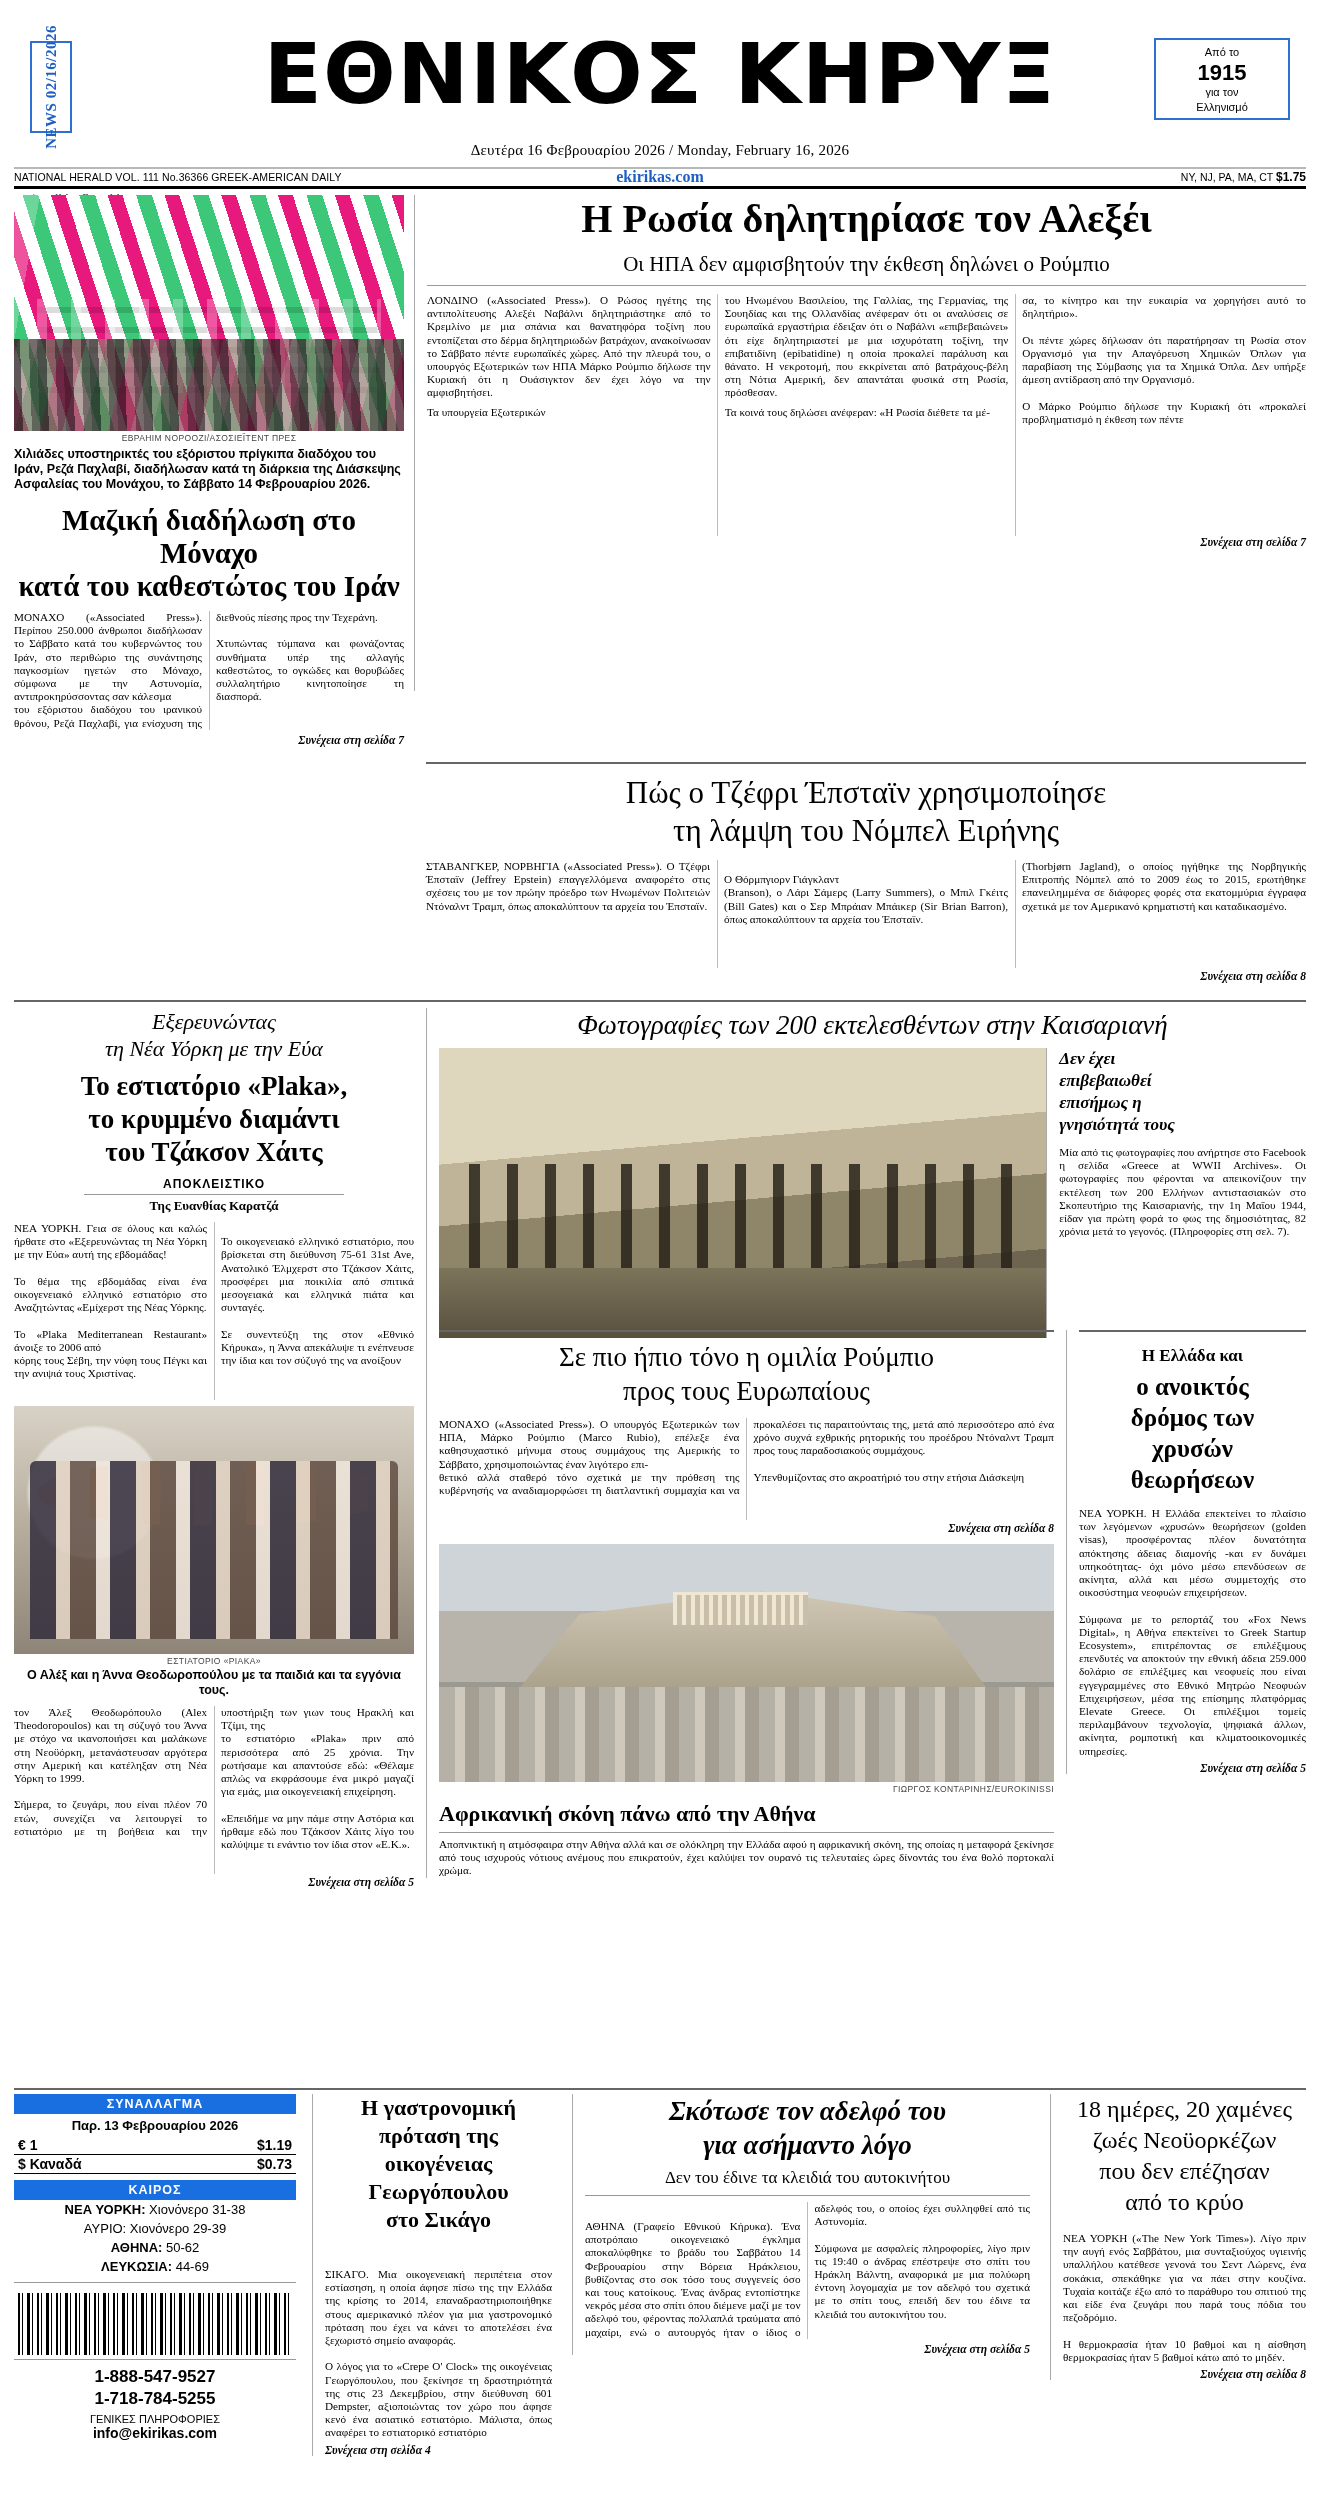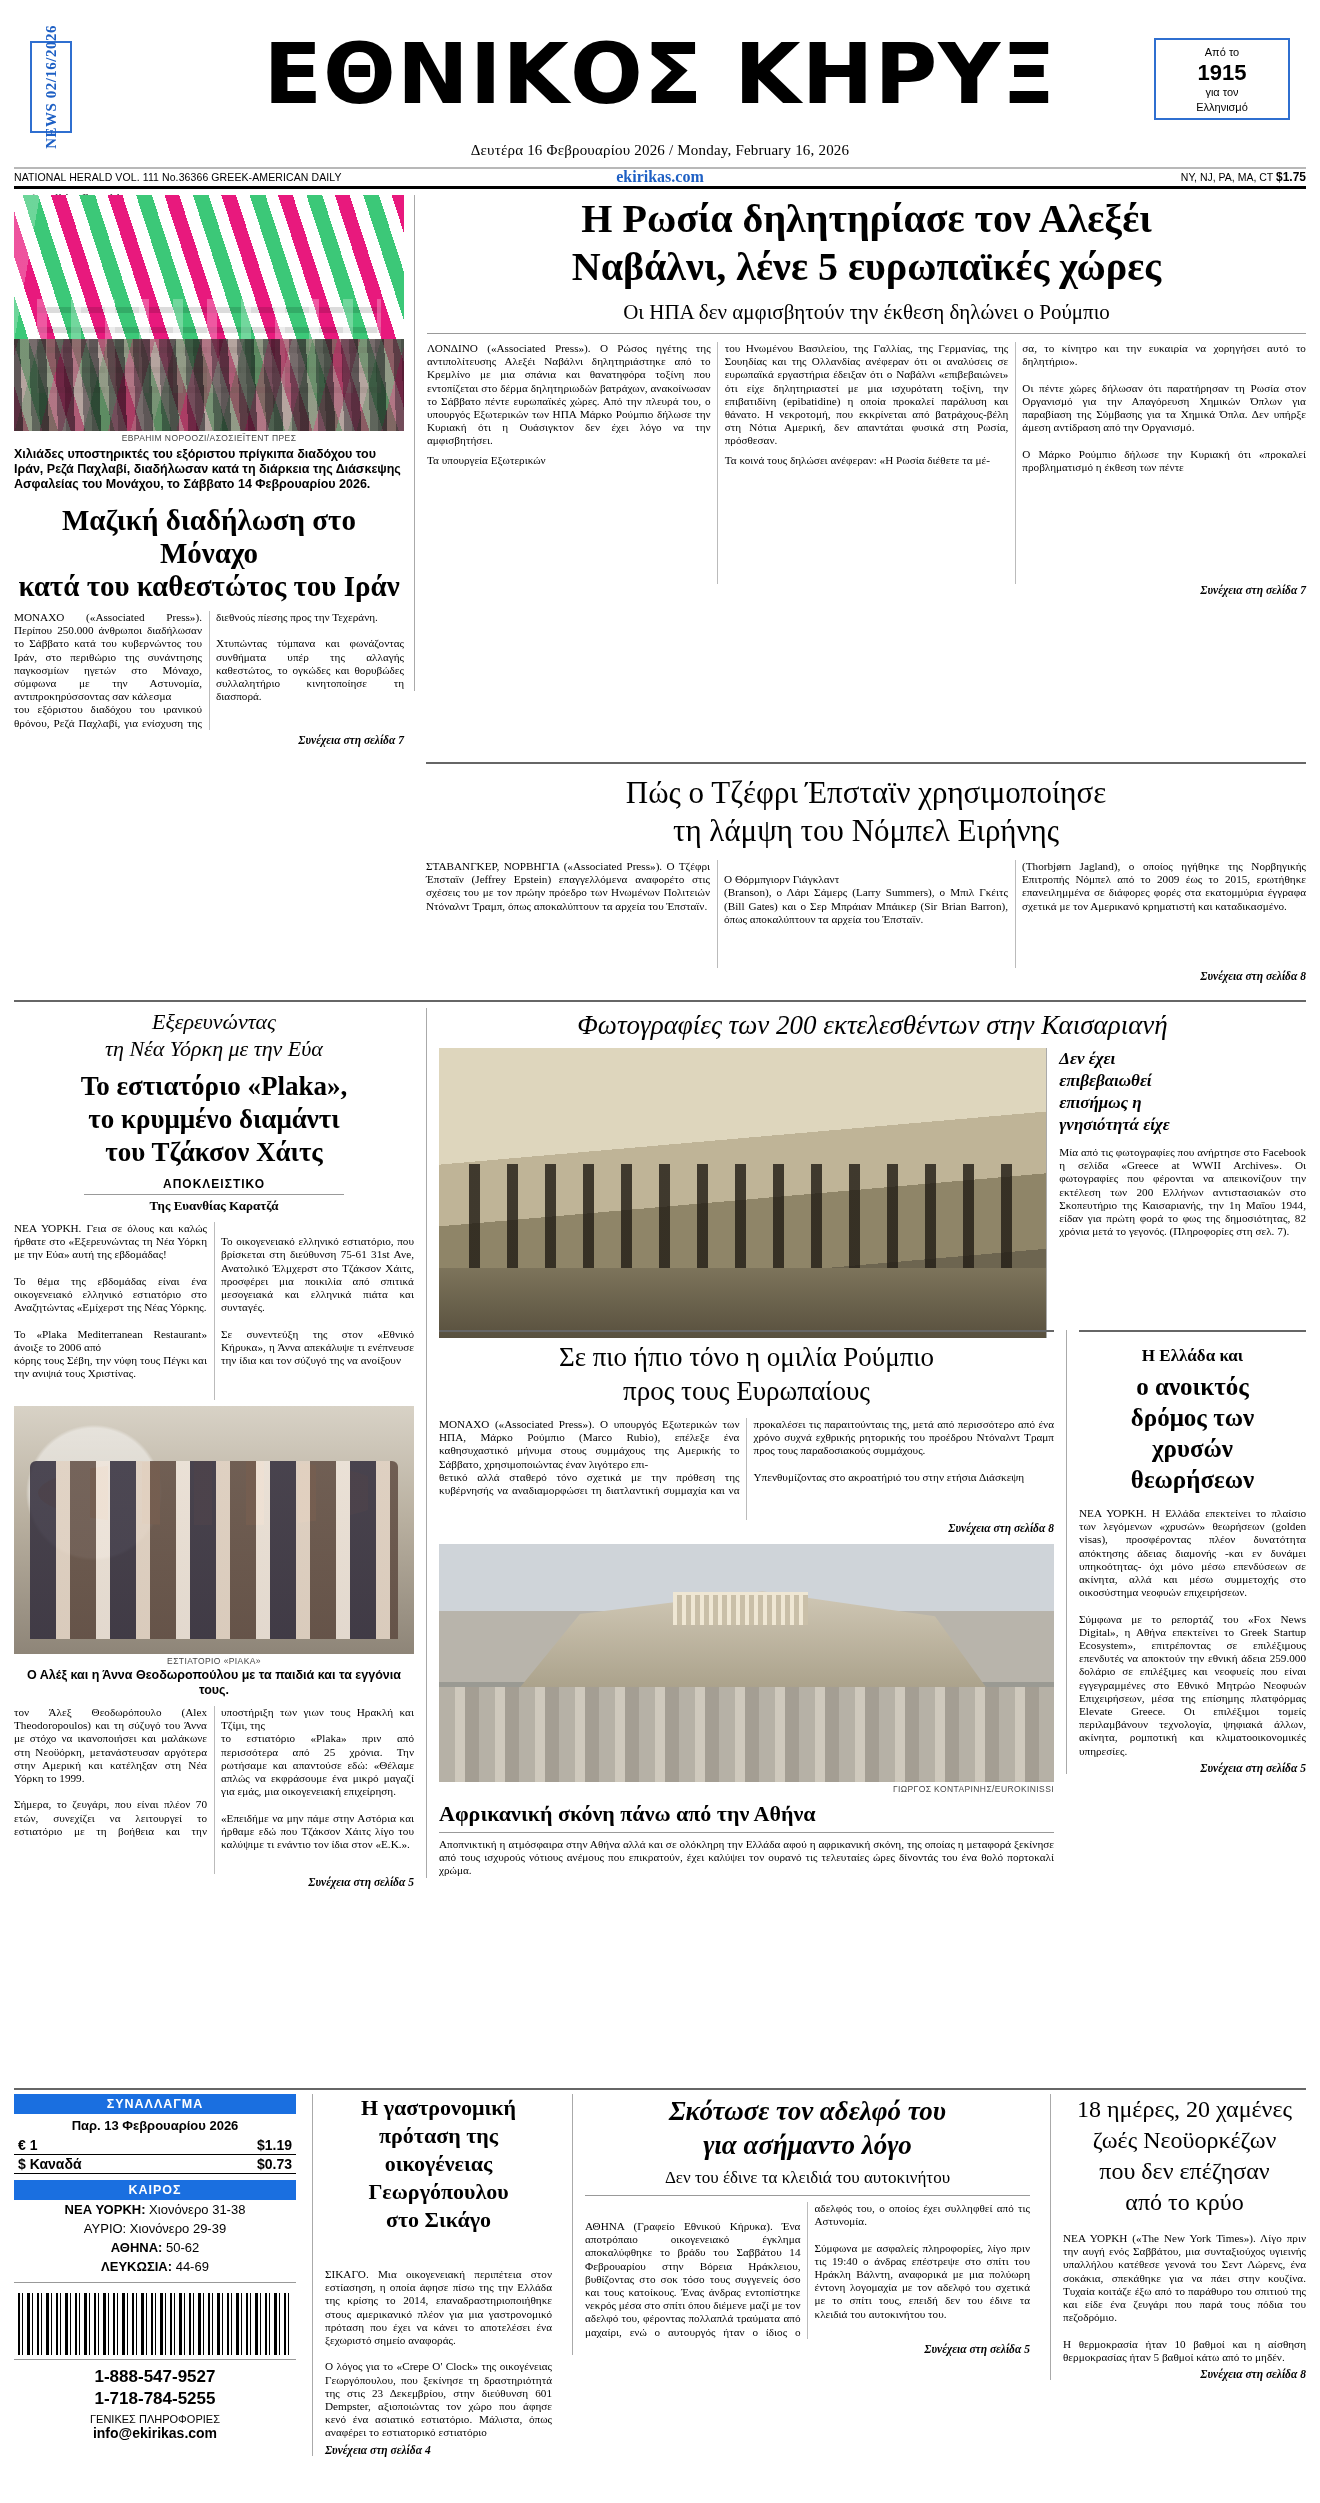--- a/index.html
+++ b/index.html
@@ -280,21 +280,20 @@
         <div class="body-text">ΜΟΝΑΧΟ («Associated Press»). Περίπου 250.000 άνθρωποι διαδήλωσαν το Σάββατο κατά του κυβερνώντος του Ιράν, στο περιθώριο της συνάντησης παγκοσμίων ηγετών στο Μόναχο, σύμφωνα με την Αστυνομία, αντιπροκηρύσσοντας σαν κάλεσμα</div>
         <div class="body-text" style="white-space:pre-line;">του εξόριστου διαδόχου του ιρανικού θρόνου, Ρεζά Παχλαβί, για ενίσχυση της διεθνούς πίεσης προς την Τεχεράνη.
 
 Χτυπώντας τύμπανα και φωνάζοντας συνθήματα υπέρ της αλλαγής καθεστώτος, το ογκώδες και θορυβώδες συλλαλητήριο κινητοποίησε τη διασπορά.</div>
       </div>
       <div class="cont" style="text-align:right; padding-top:4px;">Συνέχεια στη σελίδα 7</div>
     </div>
 
     <div class="top-right">
       <div class="hl-serif" style="font-size:40px; line-height:48px;">Η Ρωσία δηλητηρίασε τον Αλεξέι</div>
-      <div class="hl-serif" style="font-size:40px; line-height:48px;">Ναβάλνι, λένε 5 ευρωπαϊκές χώρες</div>
       <div class="hl-serif" style="font-size:21px; line-height:30px; padding-top:6px; font-weight:normal;">Οι ΗΠΑ δεν αμφισβητούν την έκθεση δηλώνει ο Ρούμπιο</div>
       <div class="hr-thin" style="margin-top:6px;"></div>
 
       <div class="cols3" style="padding-top:8px; height:250px;">
         <div class="body-text">ΛΟΝΔΙΝΟ («Associated Press»). Ο Ρώσος ηγέτης της αντιπολίτευσης Αλεξέι Ναβάλνι δηλητηριάστηκε από το Κρεμλίνο με μια σπάνια και θανατηφόρα τοξίνη που εντοπίζεται στο δέρμα δηλητηριωδών βατράχων, ανακοίνωσαν το Σάββατο πέντε ευρωπαϊκές χώρες. Από την πλευρά του, ο υπουργός Εξωτερικών των ΗΠΑ Μάρκο Ρούμπιο δήλωσε την Κυριακή ότι η Ουάσιγκτον δεν έχει λόγο να την αμφισβητήσει.</div>
         <div class="body-text" style="padding-top:6px;">Τα υπουργεία Εξωτερικών</div>
         <div class="body-text">του Ηνωμένου Βασιλείου, της Γαλλίας, της Γερμανίας, της Σουηδίας και της Ολλανδίας ανέφεραν ότι οι αναλύσεις σε ευρωπαϊκά εργαστήρια έδειξαν ότι ο Ναβάλνι «επιβεβαιώνει» ότι είχε δηλητηριαστεί με μια ισχυρότατη τοξίνη, την επιβατιδίνη (epibatidine) η οποία προκαλεί παράλυση και θάνατο. Η νεκροτομή, που εκκρίνεται από βατράχους-βέλη στη Νότια Αμερική, δεν απαντάται φυσικά στη Ρωσία, πρόσθεσαν.</div>
         <div class="body-text" style="padding-top:6px;">Τα κοινά τους δηλώσει ανέφεραν: «Η Ρωσία διέθετε τα μέ-</div>
         <div class="body-text" style="white-space:pre-line;">σα, το κίνητρο και την ευκαιρία να χορηγήσει αυτό το δηλητήριο».
 
@@ -369,21 +368,21 @@
       <div style="width:608px;">
         <div class="photo sepiaphoto">
           <div class="figs"></div>
           <div class="ground"></div>
         </div>
       </div>
       <div style="width:260px; padding-left:12px; border-left:1px solid #aaa;">
         <div class="sidenote" style="font-size:17px; line-height:22px; font-weight:bold;">Δεν έχει</div>
         <div class="sidenote" style="font-size:17px; line-height:22px; font-weight:bold;">επιβεβαιωθεί</div>
         <div class="sidenote" style="font-size:17px; line-height:22px; font-weight:bold;">επισήμως η</div>
-        <div class="sidenote" style="font-size:17px; line-height:22px; font-weight:bold;">γνησιότητά είχε</div>
+        <div class="sidenote" style="font-size:17px; line-height:22px; font-weight:bold;">γνησιότητά τους</div>
         <div class="body-text" style="padding-top:10px;">Μία από τις φωτογραφίες που ανήρτησε στο Facebook η σελίδα «Greece at WWII Archives». Οι φωτογραφίες που φέρονται να απεικονίζουν την εκτέλεση των 200 Ελλήνων αντιστασιακών στο Σκοπευτήριο της Καισαριανής, την 1η Μαΐου 1944, είδαν για πρώτη φορά το φως της δημοσιότητας, 82 χρόνια μετά το γεγονός. (Πληροφορίες στη σελ. 7).</div>
       </div>
     </div>
   </div>
 
   <div style="position:absolute; left:426px; top:1330px; width:628px; border-left:1px solid #aaa; padding-left:12px;">
     <div class="hr-med"></div>
     <div class="hl-serif" style="font-size:27px; line-height:34px; padding-top:8px; font-weight:normal;">Σε πιο ήπιο τόνο η ομιλία Ρούμπιο</div>
     <div class="hl-serif" style="font-size:27px; line-height:34px; font-weight:normal;">προς τους Ευρωπαίους</div>
     <div class="cols2" style="padding-top:10px; height:112px;">

